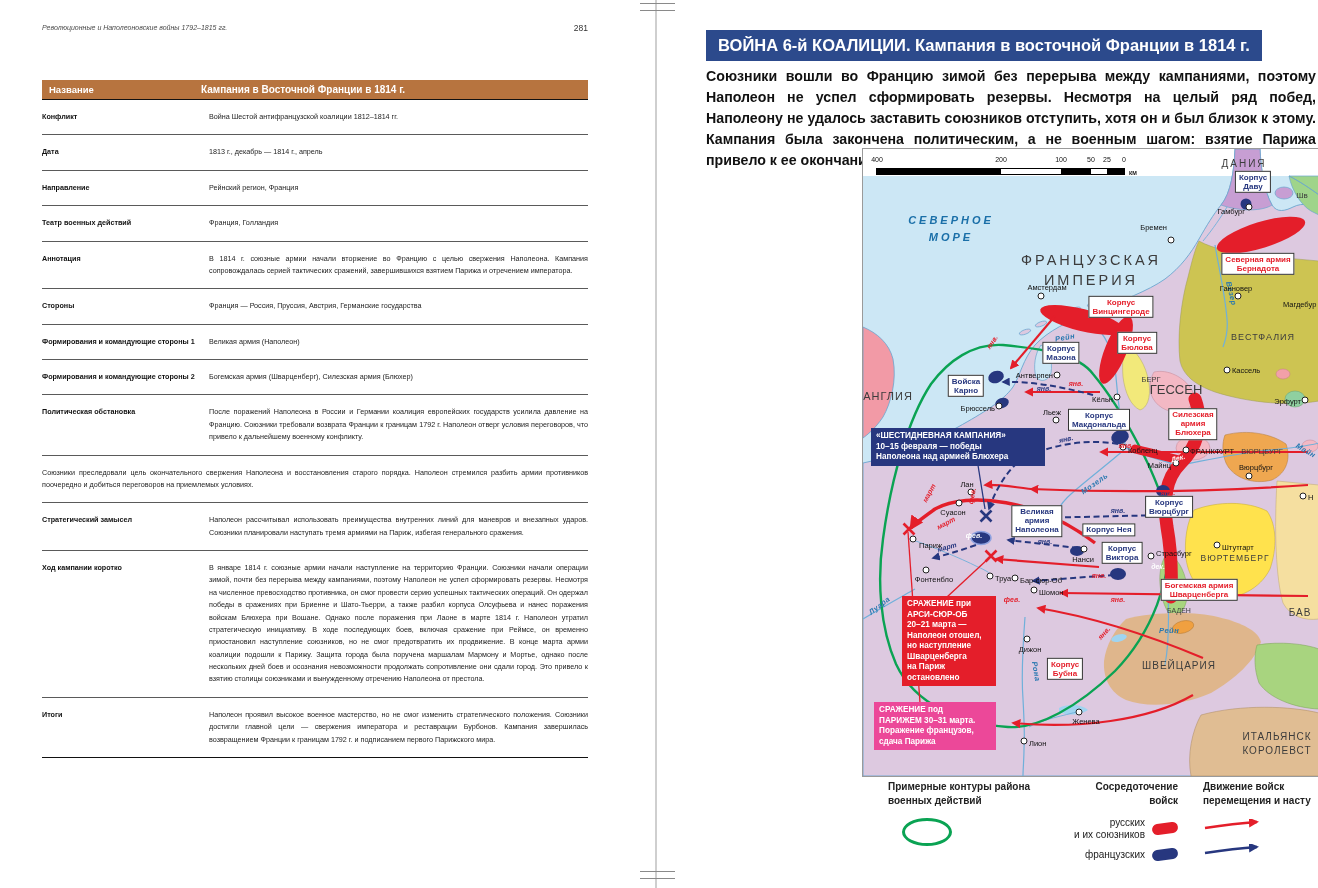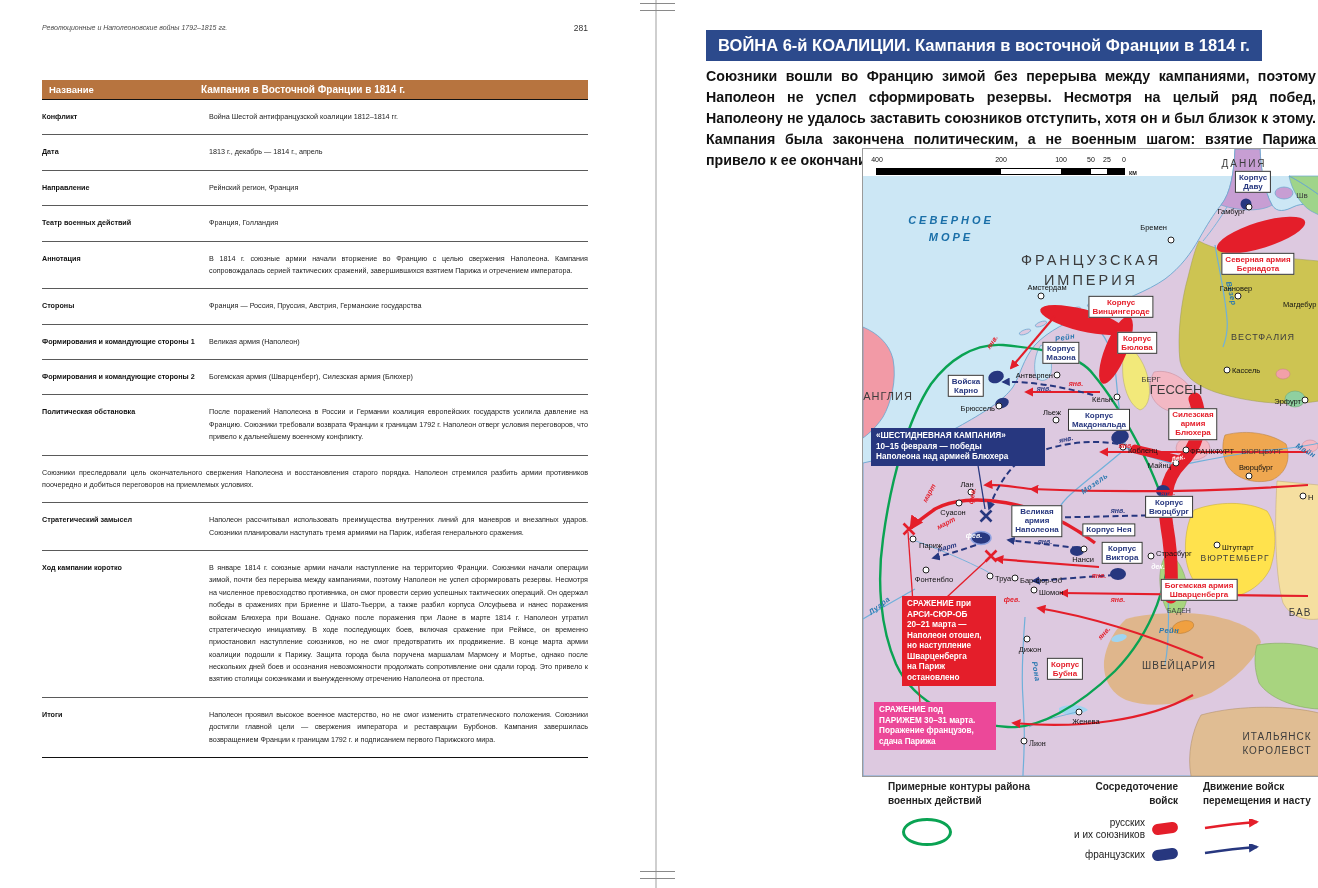--- a/index.html
+++ b/index.html
@@ -386,21 +386,21 @@
       <div class="citylabel" style="left: 220px; top: 410px; transform: translate(-50%, -50%);">Нанси</div>
       <div class="citydot" style="left: 288px; top: 407px;"></div>
       <div class="citylabel" style="left: 293px; top: 404px; transform: translate(0px, -50%);">Страсбург</div>
       <div class="citydot" style="left: 354px; top: 396px;"></div>
       <div class="citylabel" style="left: 359px; top: 398px; transform: translate(0px, -50%);">Штутгарт</div>
       <div class="citydot" style="left: 164px; top: 490px;"></div>
       <div class="citylabel" style="left: 167px; top: 500px; transform: translate(-50%, -50%);">Дижон</div>
       <div class="citydot" style="left: 216px; top: 563px;"></div>
       <div class="citylabel" style="left: 223px; top: 572px; transform: translate(-50%, -50%);">Женева</div>
       <div class="citydot" style="left: 161px; top: 592px;"></div>
-      <div class="citylabel" style="left: 166px; top: 594px; transform: translate(0px, -50%); font-family: Liberation Serif, serif;">Лион</div>
+      <div class="citylabel" style="left: 166px; top: 594px; transform: translate(0px, -50%);">Лион</div>
       <div class="unit blue" style="left: 390px; top: 33px;">
         <div>Корпус</div>
         <div>Даву</div>
       </div>
       <div class="unit red" style="left: 395px; top: 115px;">
         <div>Северная армия</div>
         <div>Бернадота</div>
       </div>
       <div class="unit red" style="left: 258px; top: 158px;">
         <div>Корпус</div>

